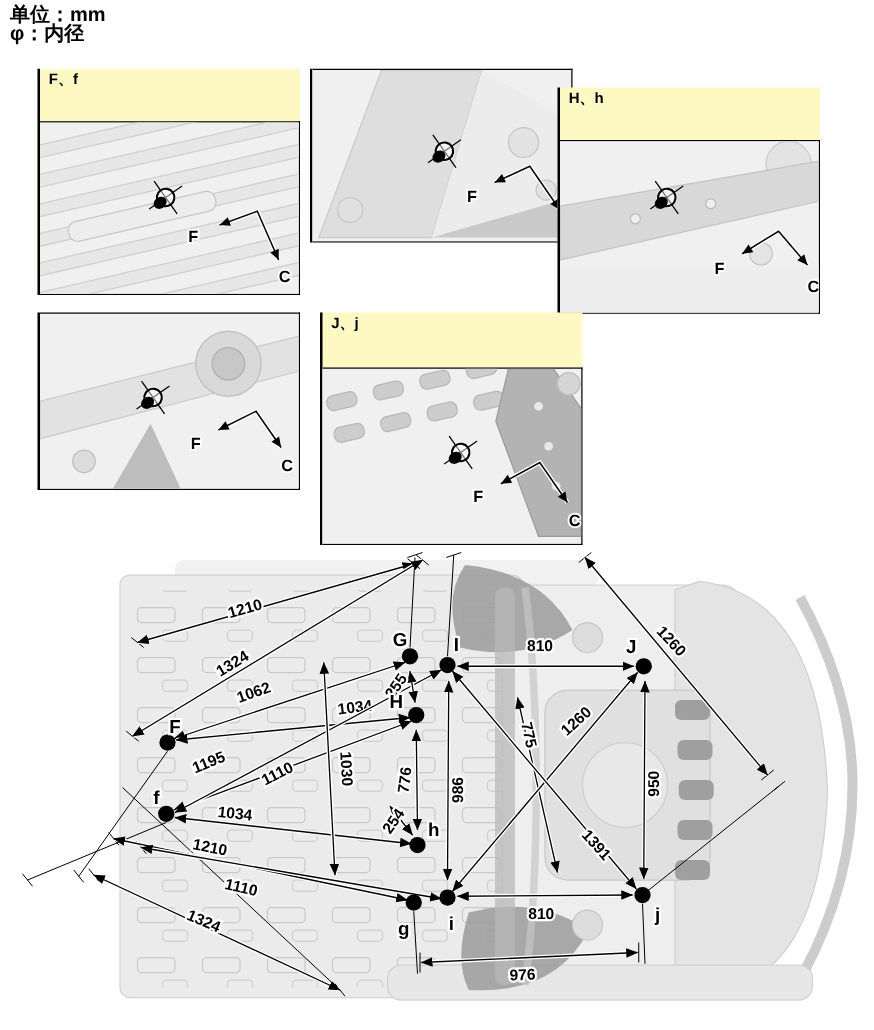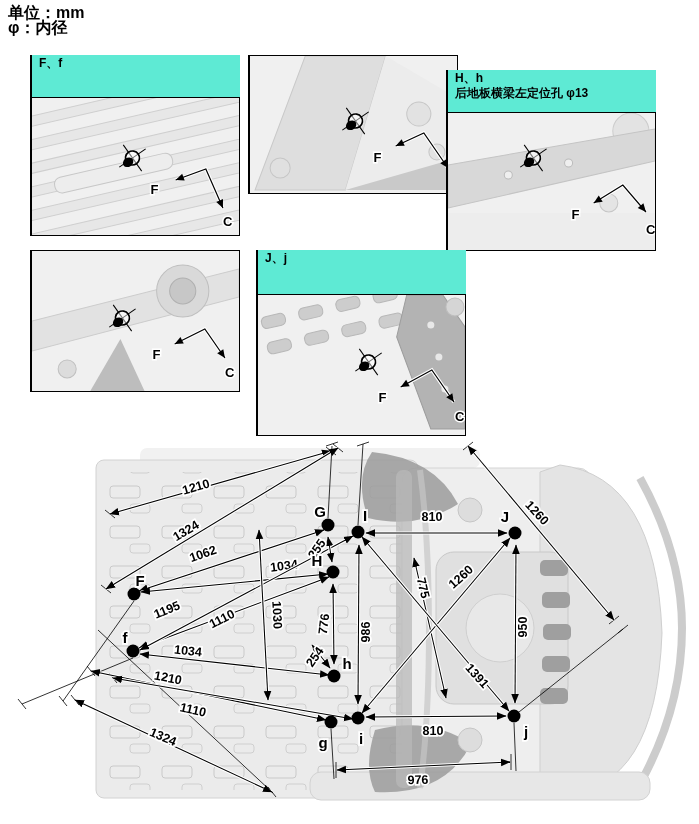--- a/index.html
+++ b/index.html
@@ -1,19 +1,19 @@
 <!DOCTYPE html>
 <html><head>
 <meta charset="utf-8">
 <style>
   html,body{margin:0;padding:0;background:#fff;}
   #page{position:relative;width:699px;height:824px;background:#fff;overflow:hidden;
         font-family:"Liberation Sans","DejaVu Sans",sans-serif;}
   #hdr{position:absolute;left:8px;top:5px;font-size:16px;font-weight:bold;color:#000;line-height:15px;}
-  .panel{position:absolute;width:210px;border-left:2px solid #000;box-sizing:border-box;background:#5eead4;}
+  .panel{position:absolute;width:210px;border-left:2px solid #000;box-sizing:border-box;background:#fef9c3;}
   .panel-header{padding:1px 0 0 7px;font-size:12px;font-weight:bold;color:#000;line-height:14.5px;}
   .panel-art{border:1.6px solid #000;border-left:none;line-height:0;background:#f2f2f2;}
   .panel-art svg{display:block;width:100%;}
   .mk{stroke:#000;stroke-width:1;}
   .mkc{fill:rgba(255,255,255,.45);stroke:#000;stroke-width:1.7;}
   .ldrcase{fill:none;stroke:#fff;stroke-width:3.4;}
   .ldr{fill:none;stroke:#000;stroke-width:1.2;}
   .plab{font-size:13px;font-weight:bold;fill:#000;paint-order:stroke;stroke:#fff;stroke-width:3px;}
   #diagram{position:absolute;left:0;top:440px;}
   .ext{stroke:#000;stroke-width:0.8;}
@@ -93,21 +93,20 @@
               <polygon points="197,112 189.3259745254959,107.29794374590625 195.37922711053616,103.1471419733072" fill="#000"></polygon>
        <text class="plab" x="123" y="106">F</text>
        <text class="plab" x="198" y="130">C</text>
      </g>
           </svg>
     </div>
   </div>
       <div class="panel" style="left: 446px; top: 55px; margin-top: 15px;">
     <div class="panel-header" style="height: 41px;">
       <div>H、h</div>
-      <div>后地板横梁左定位孔 φ13</div>
     </div>
     <div class="panel-art">
       <svg preserveAspectRatio="none" viewBox="0 0 206 137" style="height: 137px;">
             <rect x="0" y="0" width="206" height="140" fill="#f0f0f0"></rect>
             <circle cx="182" cy="18" r="18" fill="#e3e3e3" stroke="#cccccc"></circle>
           <polygon points="0,52 206,16 206,48 0,95" fill="#d8d8d8" stroke="#c4c4c4"></polygon>
           <circle cx="60" cy="62" r="4" fill="#efefef" stroke="#bbb"></circle>
           <circle cx="120" cy="50" r="4" fill="#efefef" stroke="#bbb"></circle>
           <circle cx="160" cy="90" r="9" fill="#e4e4e4" stroke="#c6c6c6"></circle>
           <rect x="0" y="100" width="206" height="40" fill="#ededed"></rect>

